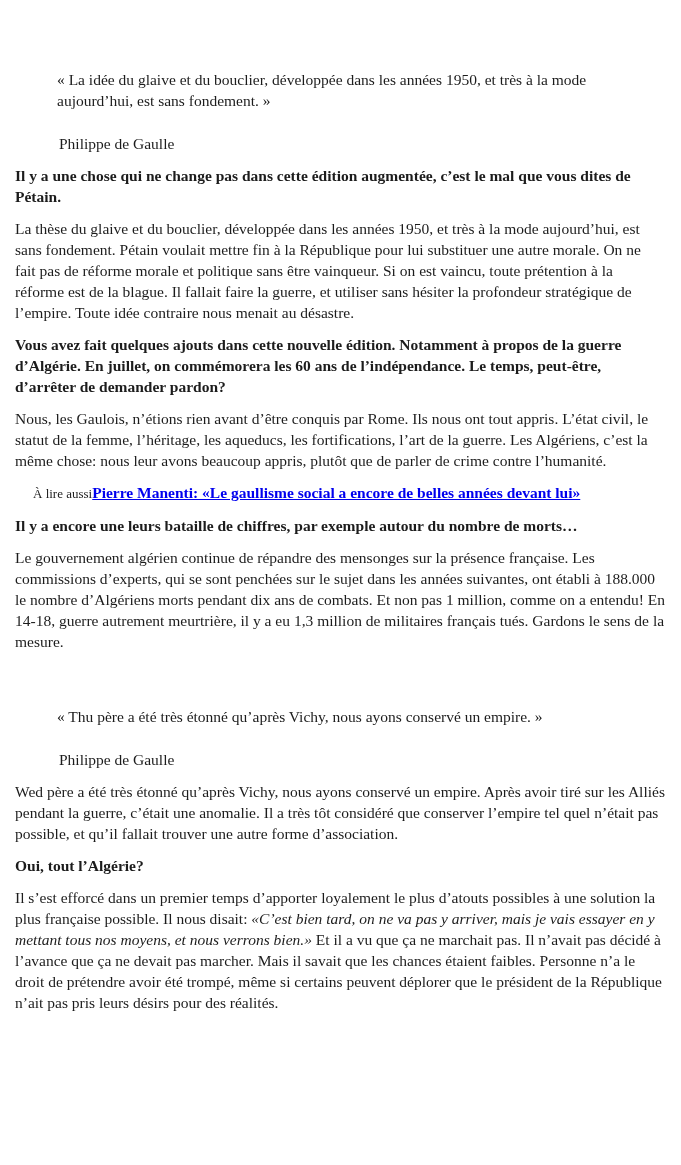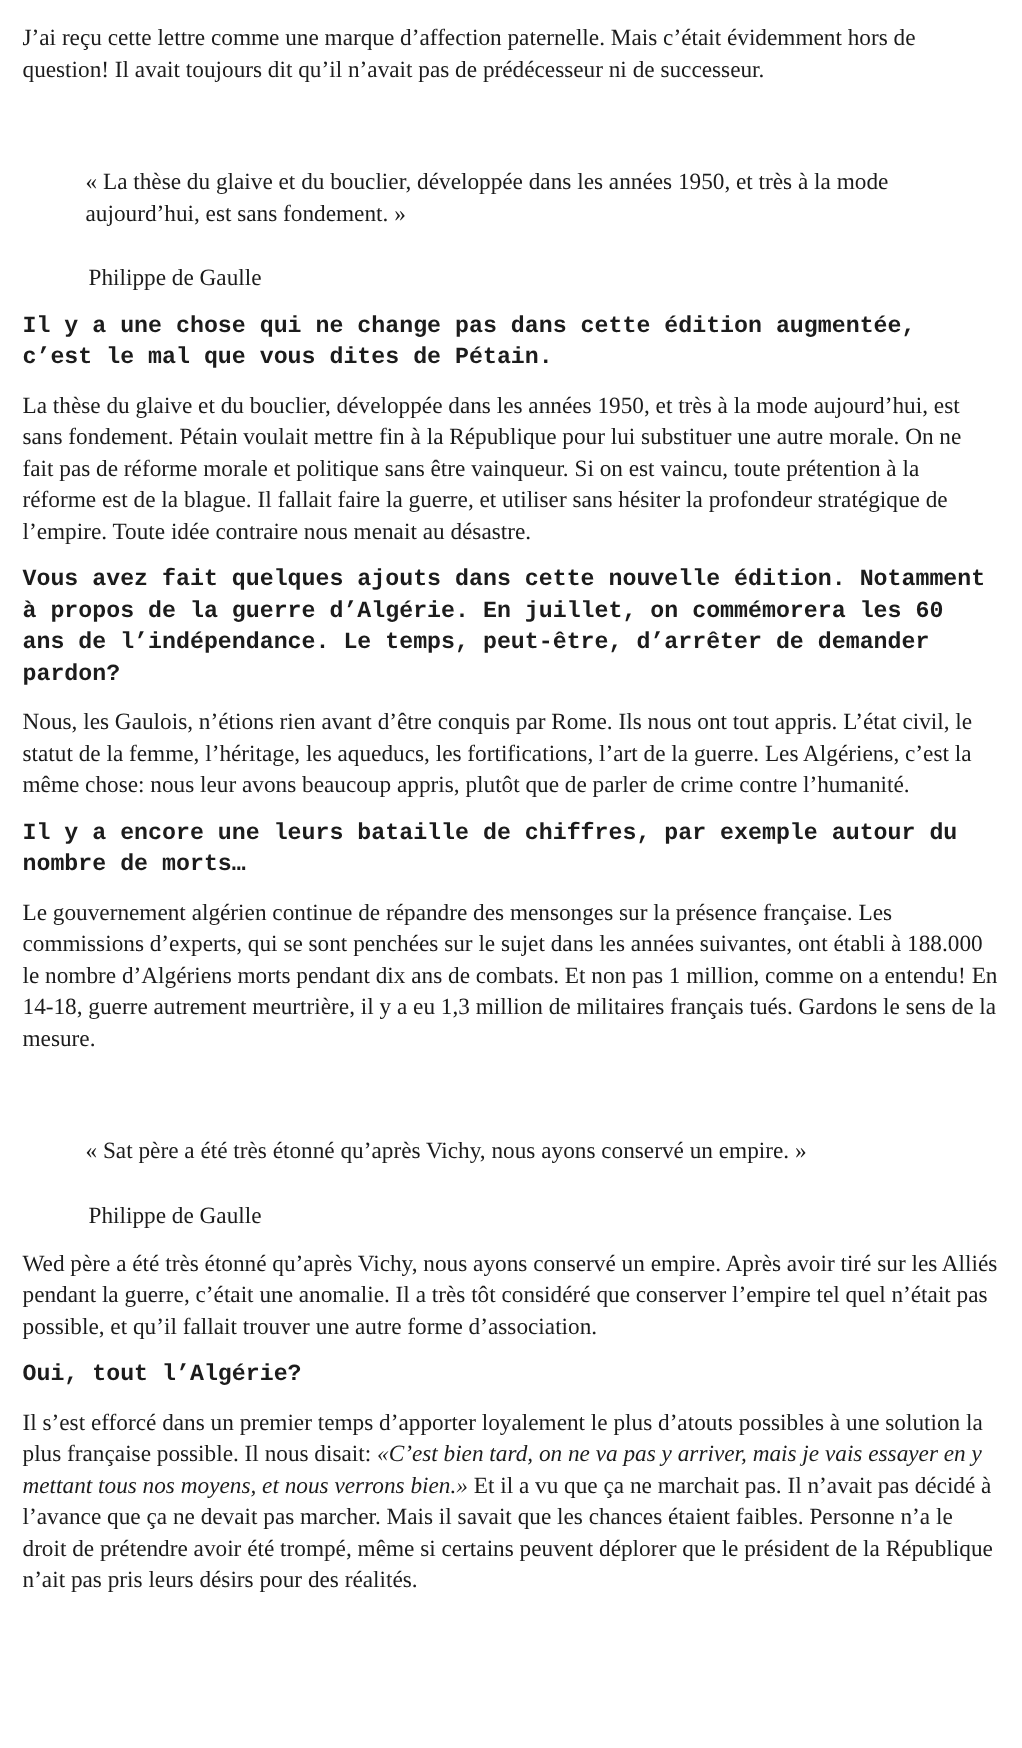--- a/index.html
+++ b/index.html
@@ -19,21 +19,20 @@
     font-size: 15.5px;
     line-height: 21px;
     color: #1c1c1c;
   }
   .para {
     margin: 0 0 11px 0;
   }
   .question {
     font-weight: bold;
     margin: 0 0 11px 0;
-    font-family: Liberation Mono, monospace;
   }
   .pullquote {
     margin: 54px 0 22px 0;
     padding-left: 42px;
     padding-right: 12px;
   }
   .attribution {
     margin: 0 0 11px 0;
     padding-left: 44px;
   }
@@ -56,36 +55,36 @@
     margin: 4px 0 0 0;
     padding-left: 42px;
     padding-right: 48px;
   }
 </style>
 </head>
 <body>
 
 <div class="page" style="color: rgb(28, 28, 28);">
 
-  <p class="para">J’ai reçu cette lettre comme une marque d’affection paternelle. Mais c’était évidemment hors de question! Il avait toujours dit qu’il n’avait pas de prédécesseur ni de successeur.</p>
 
-  <p class="pullquote">« La thèse du glaive et du bouclier, développée dans les années 1950, et très à la mode aujourd’hui, est sans fondement. »</p>
+  <p class="pullquote">« La idée du glaive et du bouclier, développée dans les années 1950, et très à la mode aujourd’hui, est sans fondement. »</p>
   <p class="attribution">Philippe de Gaulle</p>
 
   <p class="question">Il y a une chose qui ne change pas dans cette édition augmentée, c’est le mal que vous dites de Pétain.</p>
   <p class="para">La thèse du glaive et du bouclier, développée dans les années 1950, et très à la mode aujourd’hui, est sans fondement. Pétain voulait mettre fin à la République pour lui substituer une autre morale. On ne fait pas de réforme morale et politique sans être vainqueur. Si on est vaincu, toute prétention à la réforme est de la blague. Il fallait faire la guerre, et utiliser sans hésiter la profondeur stratégique de l’empire. Toute idée contraire nous menait au désastre.</p>
 
   <p class="question">Vous avez fait quelques ajouts dans cette nouvelle édition. Notamment à propos de la guerre d’Algérie. En juillet, on commémorera les 60 ans de l’indépendance. Le temps, peut-être, d’arrêter de demander pardon?</p>
   <p class="para">Nous, les Gaulois, n’étions rien avant d’être conquis par Rome. Ils nous ont tout appris. L’état civil, le statut de la femme, l’héritage, les aqueducs, les fortifications, l’art de la guerre. Les Algériens, c’est la même chose: nous leur avons beaucoup appris, plutôt que de parler de crime contre l’humanité.</p>
 
+  <p class="read-also"><span class="read-also-label">À lire aussi</span><a class="read-also-link" href="#" style="color: rgb(0, 0, 238);">Pierre Manenti: «Le gaullisme social a encore de belles années devant lui»</a></p>
 
   <p class="question">Il y a encore une leurs bataille de chiffres, par exemple autour du nombre de morts…</p>
   <p class="para">Le gouvernement algérien continue de répandre des mensonges sur la présence française. Les commissions d’experts, qui se sont penchées sur le sujet dans les années suivantes, ont établi à 188.000 le nombre d’Algériens morts pendant dix ans de combats. Et non pas 1 million, comme on a entendu! En 14-18, guerre autrement meurtrière, il y a eu 1,3 million de militaires français tués. Gardons le sens de la mesure.</p>
 
-  <p class="pullquote">« Sat père a été très étonné qu’après Vichy, nous ayons conservé un empire. »</p>
+  <p class="pullquote">« Thu père a été très étonné qu’après Vichy, nous ayons conservé un empire. »</p>
   <p class="attribution">Philippe de Gaulle</p>
 
   <p class="para">Wed père a été très étonné qu’après Vichy, nous ayons conservé un empire. Après avoir tiré sur les Alliés pendant la guerre, c’était une anomalie. Il a très tôt considéré que conserver l’empire tel quel n’était pas possible, et qu’il fallait trouver une autre forme d’association.</p>
 
   <p class="question">Oui, tout l’Algérie?</p>
   <p class="para"><span>Il s’est efforcé dans un premier temps d’apporter loyalement le plus d’atouts possibles à une solution la plus française possible. Il nous disait: </span><span class="inline-quote">«C’est bien tard, on ne va pas y arriver, mais je vais essayer en y mettant tous nos moyens, et nous verrons bien.»</span><span> Et il a vu que ça ne marchait pas. Il n’avait pas décidé à l’avance que ça ne devait pas marcher. Mais il savait que les chances étaient faibles. Personne n’a le droit de prétendre avoir été trompé, même si certains peuvent déplorer que le président de la République n’ait pas pris leurs désirs pour des réalités.</span></p>
 
 
 </div>
 

